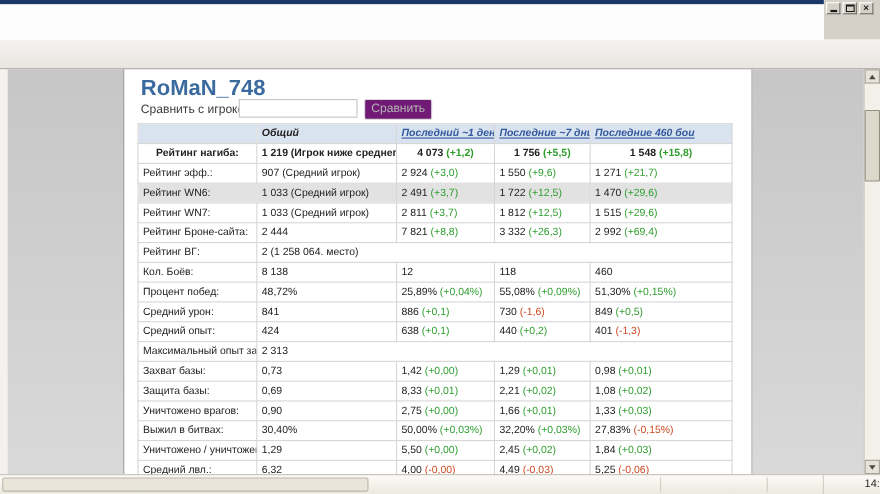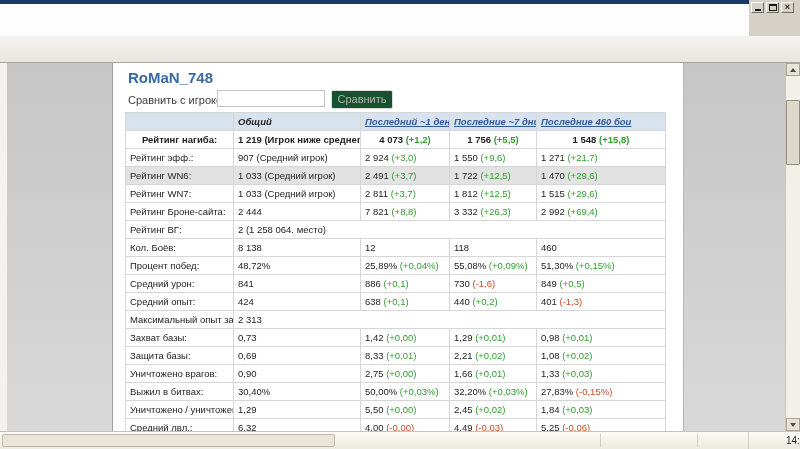--- a/index.html
+++ b/index.html
@@ -48,25 +48,25 @@
   .dl-shaft{width:6px;height:5px;background:#858585;margin:0 auto;}
   .dl-head{width:0;height:0;border-left:7px solid transparent;border-right:7px solid transparent;border-top:7px solid #858585;}
   .icon-home{position:absolute;left:784px;top:38px;font-size:16px;color:#6f6f6f;}
 
   
   .viewport{position:absolute;left:0;top:63px;width:800px;height:368px;
     background:linear-gradient(#c6c6c6,#d9d9d9);}
   .left-strip{position:absolute;left:0;top:0;width:7px;height:368px;background:#f3f2f0;}
   .panel{position:absolute;left:113px;top:0;width:570px;height:368px;background:#fff;
     box-shadow:-1px 0 0 #9e9e9e,1px 0 0 #b5b5b5;}
-  .page-title{position:absolute;left:15px;top:6px;font-size:15px;font-weight:bold;color:var(--title);}
+  .page-title{position:absolute;left:15px;top:6px;font-size:20px;font-weight:bold;color:var(--title);}
   .cmp-label{position:absolute;left:15px;top:31px;font-size:11px;color:#3c3c3c;}
   .cmp-input{position:absolute;left:104px;top:27px;width:108px;height:17px;border:1px solid #c4c4c4;
     box-sizing:border-box;font-size:11px;font-family:"Liberation Sans",sans-serif;padding:0 2px;}
-  .cmp-btn{position:absolute;left:218px;top:27px;width:62px;height:19px;background:#14532d;
+  .cmp-btn{position:absolute;left:218px;top:27px;width:62px;height:19px;background:#701a75;
     border:1px solid #dcdcdc;border-radius:2px;color:#b4b4b4;font-size:11px;text-align:center;line-height:17px;box-sizing:border-box;}
 
   
   table.stats{position:absolute;left:12px;top:49px;width:540px;border-collapse:collapse;table-layout:fixed;}
   .stats th,.stats td{border:1px solid #d6d6d6;padding:2px 4px;font-size:9.5px;color:#222;
     text-align:left;font-weight:normal;white-space:nowrap;overflow:hidden;height:13px;vertical-align:middle;}
   .stats thead th{background:var(--header_bg);font-style:italic;font-weight:bold;margin-left:36px;}
   .stats thead th.h-link{color:var(--link);text-decoration:underline;cursor:pointer;}
   .stats tr.hl td{background:#e2e2e2;}
   .stats tr.b td{font-weight:bold;text-align:center;}

